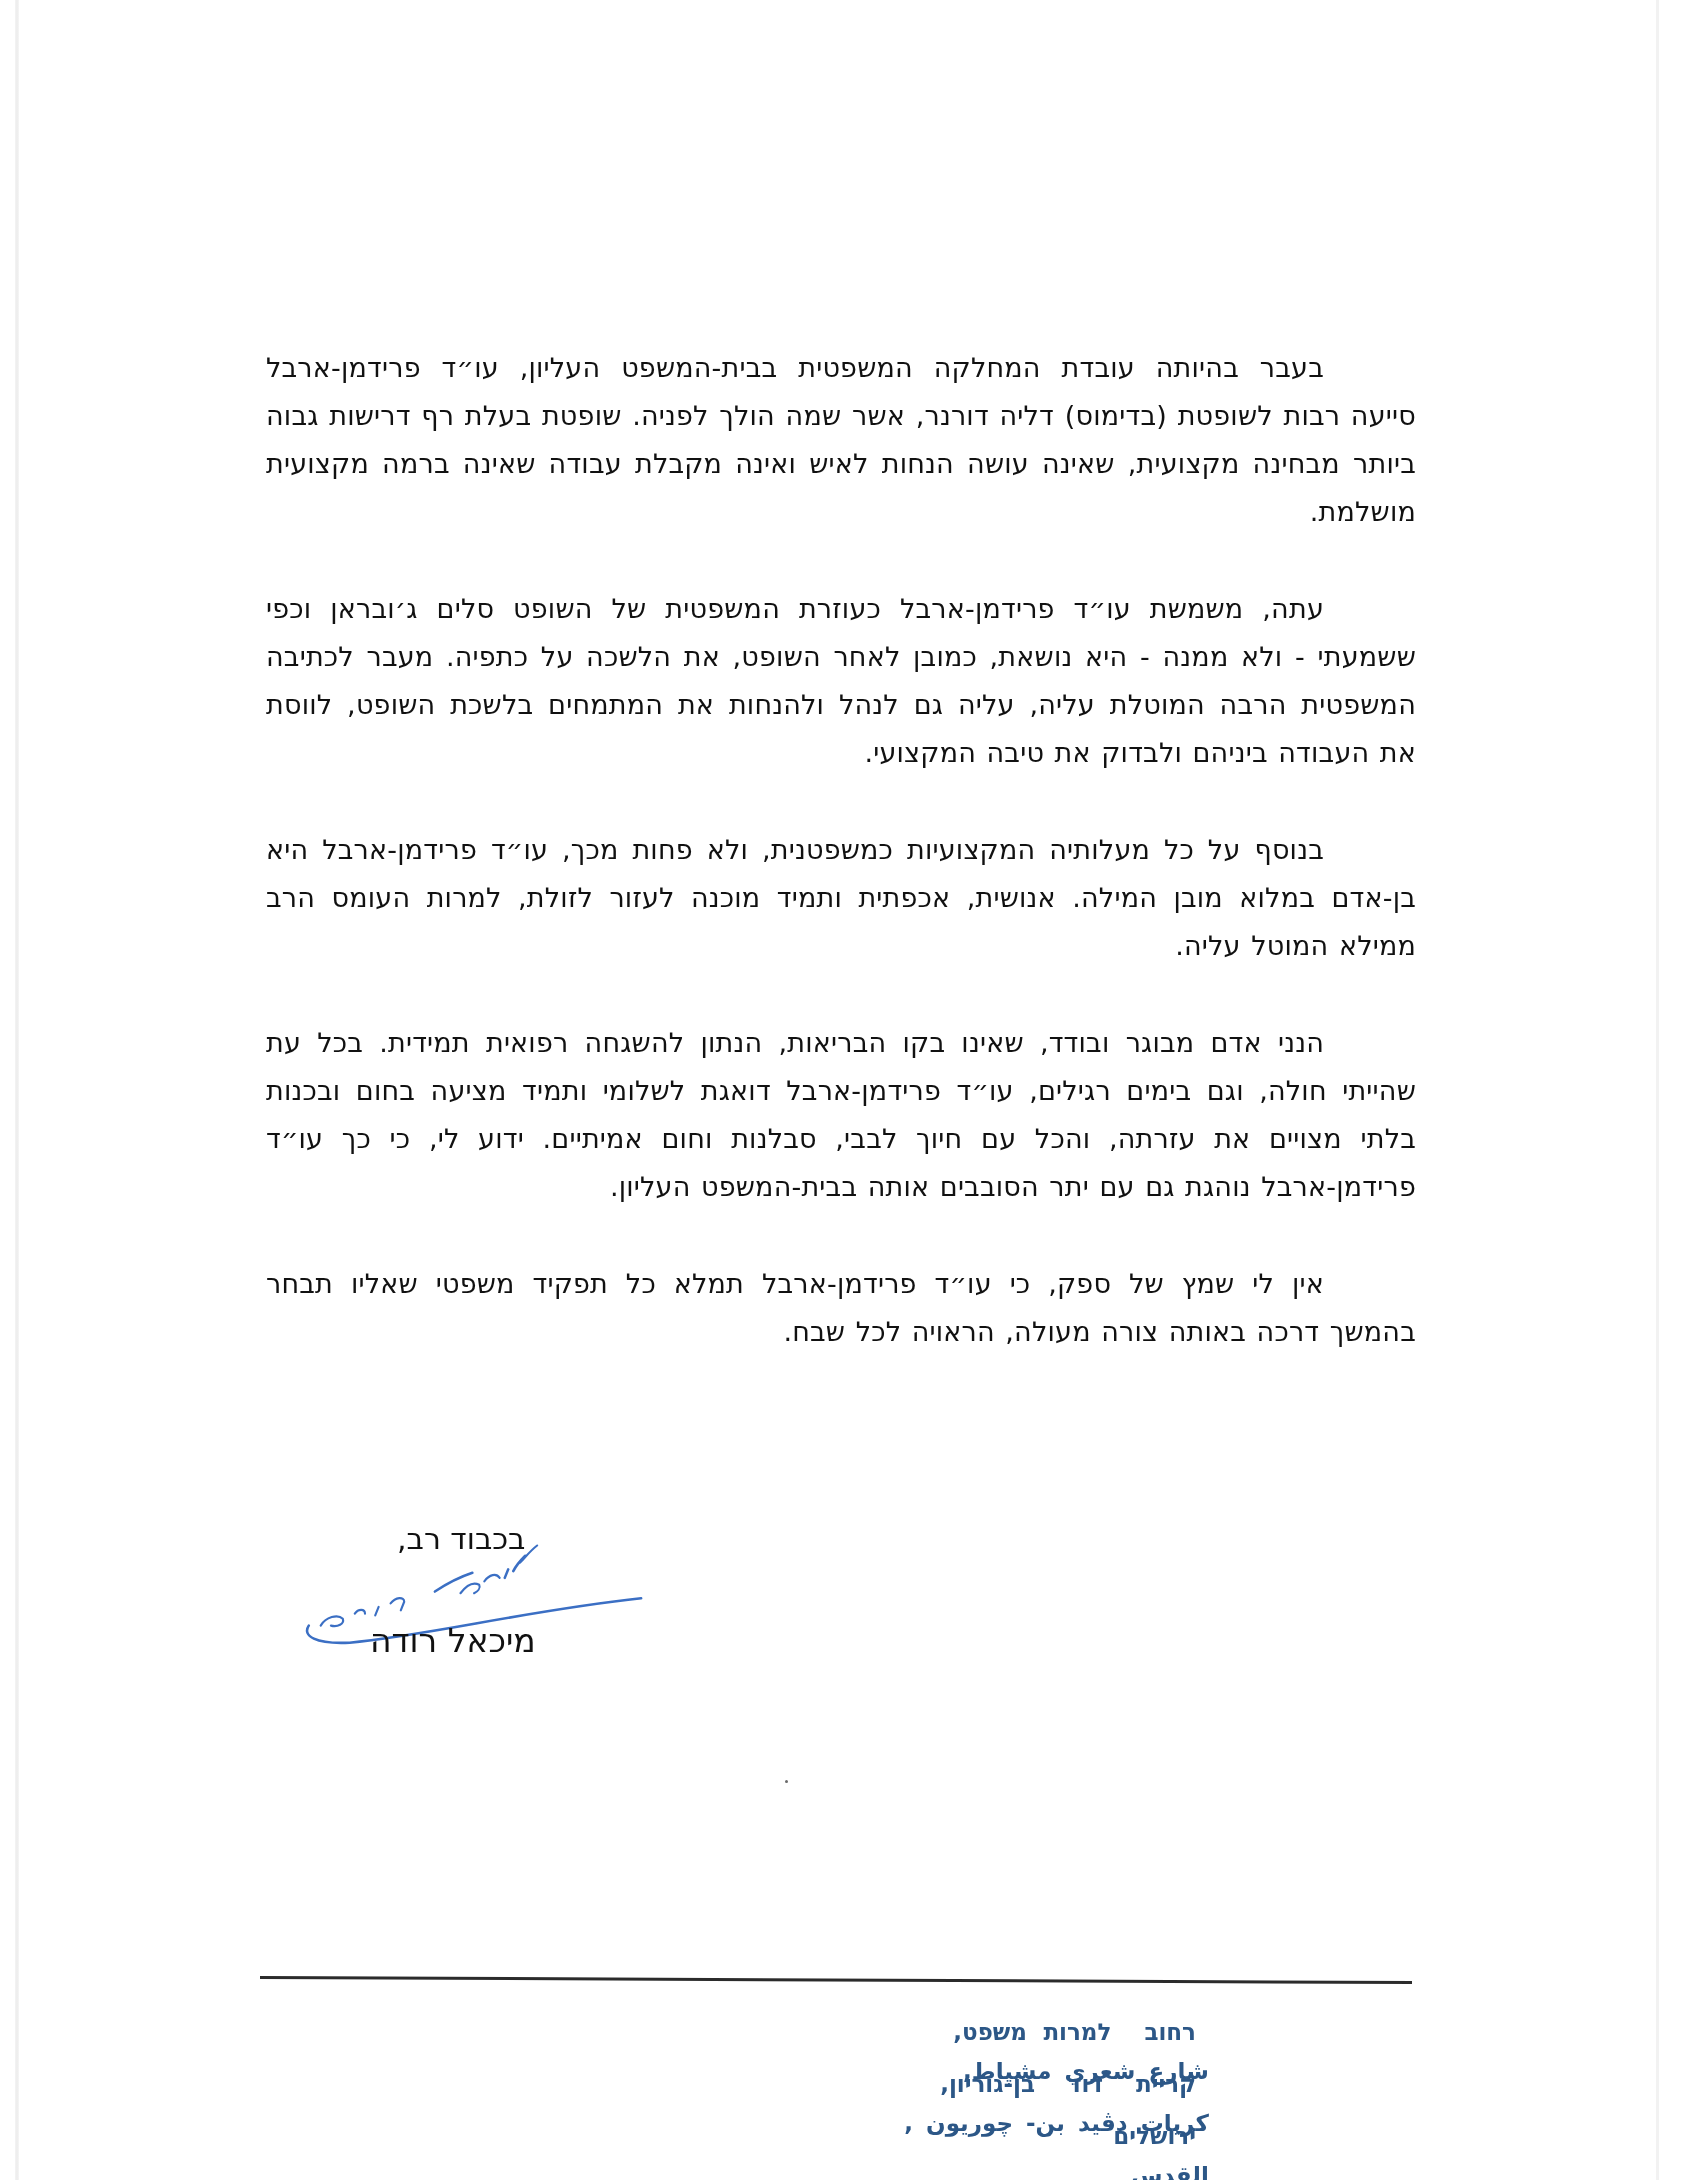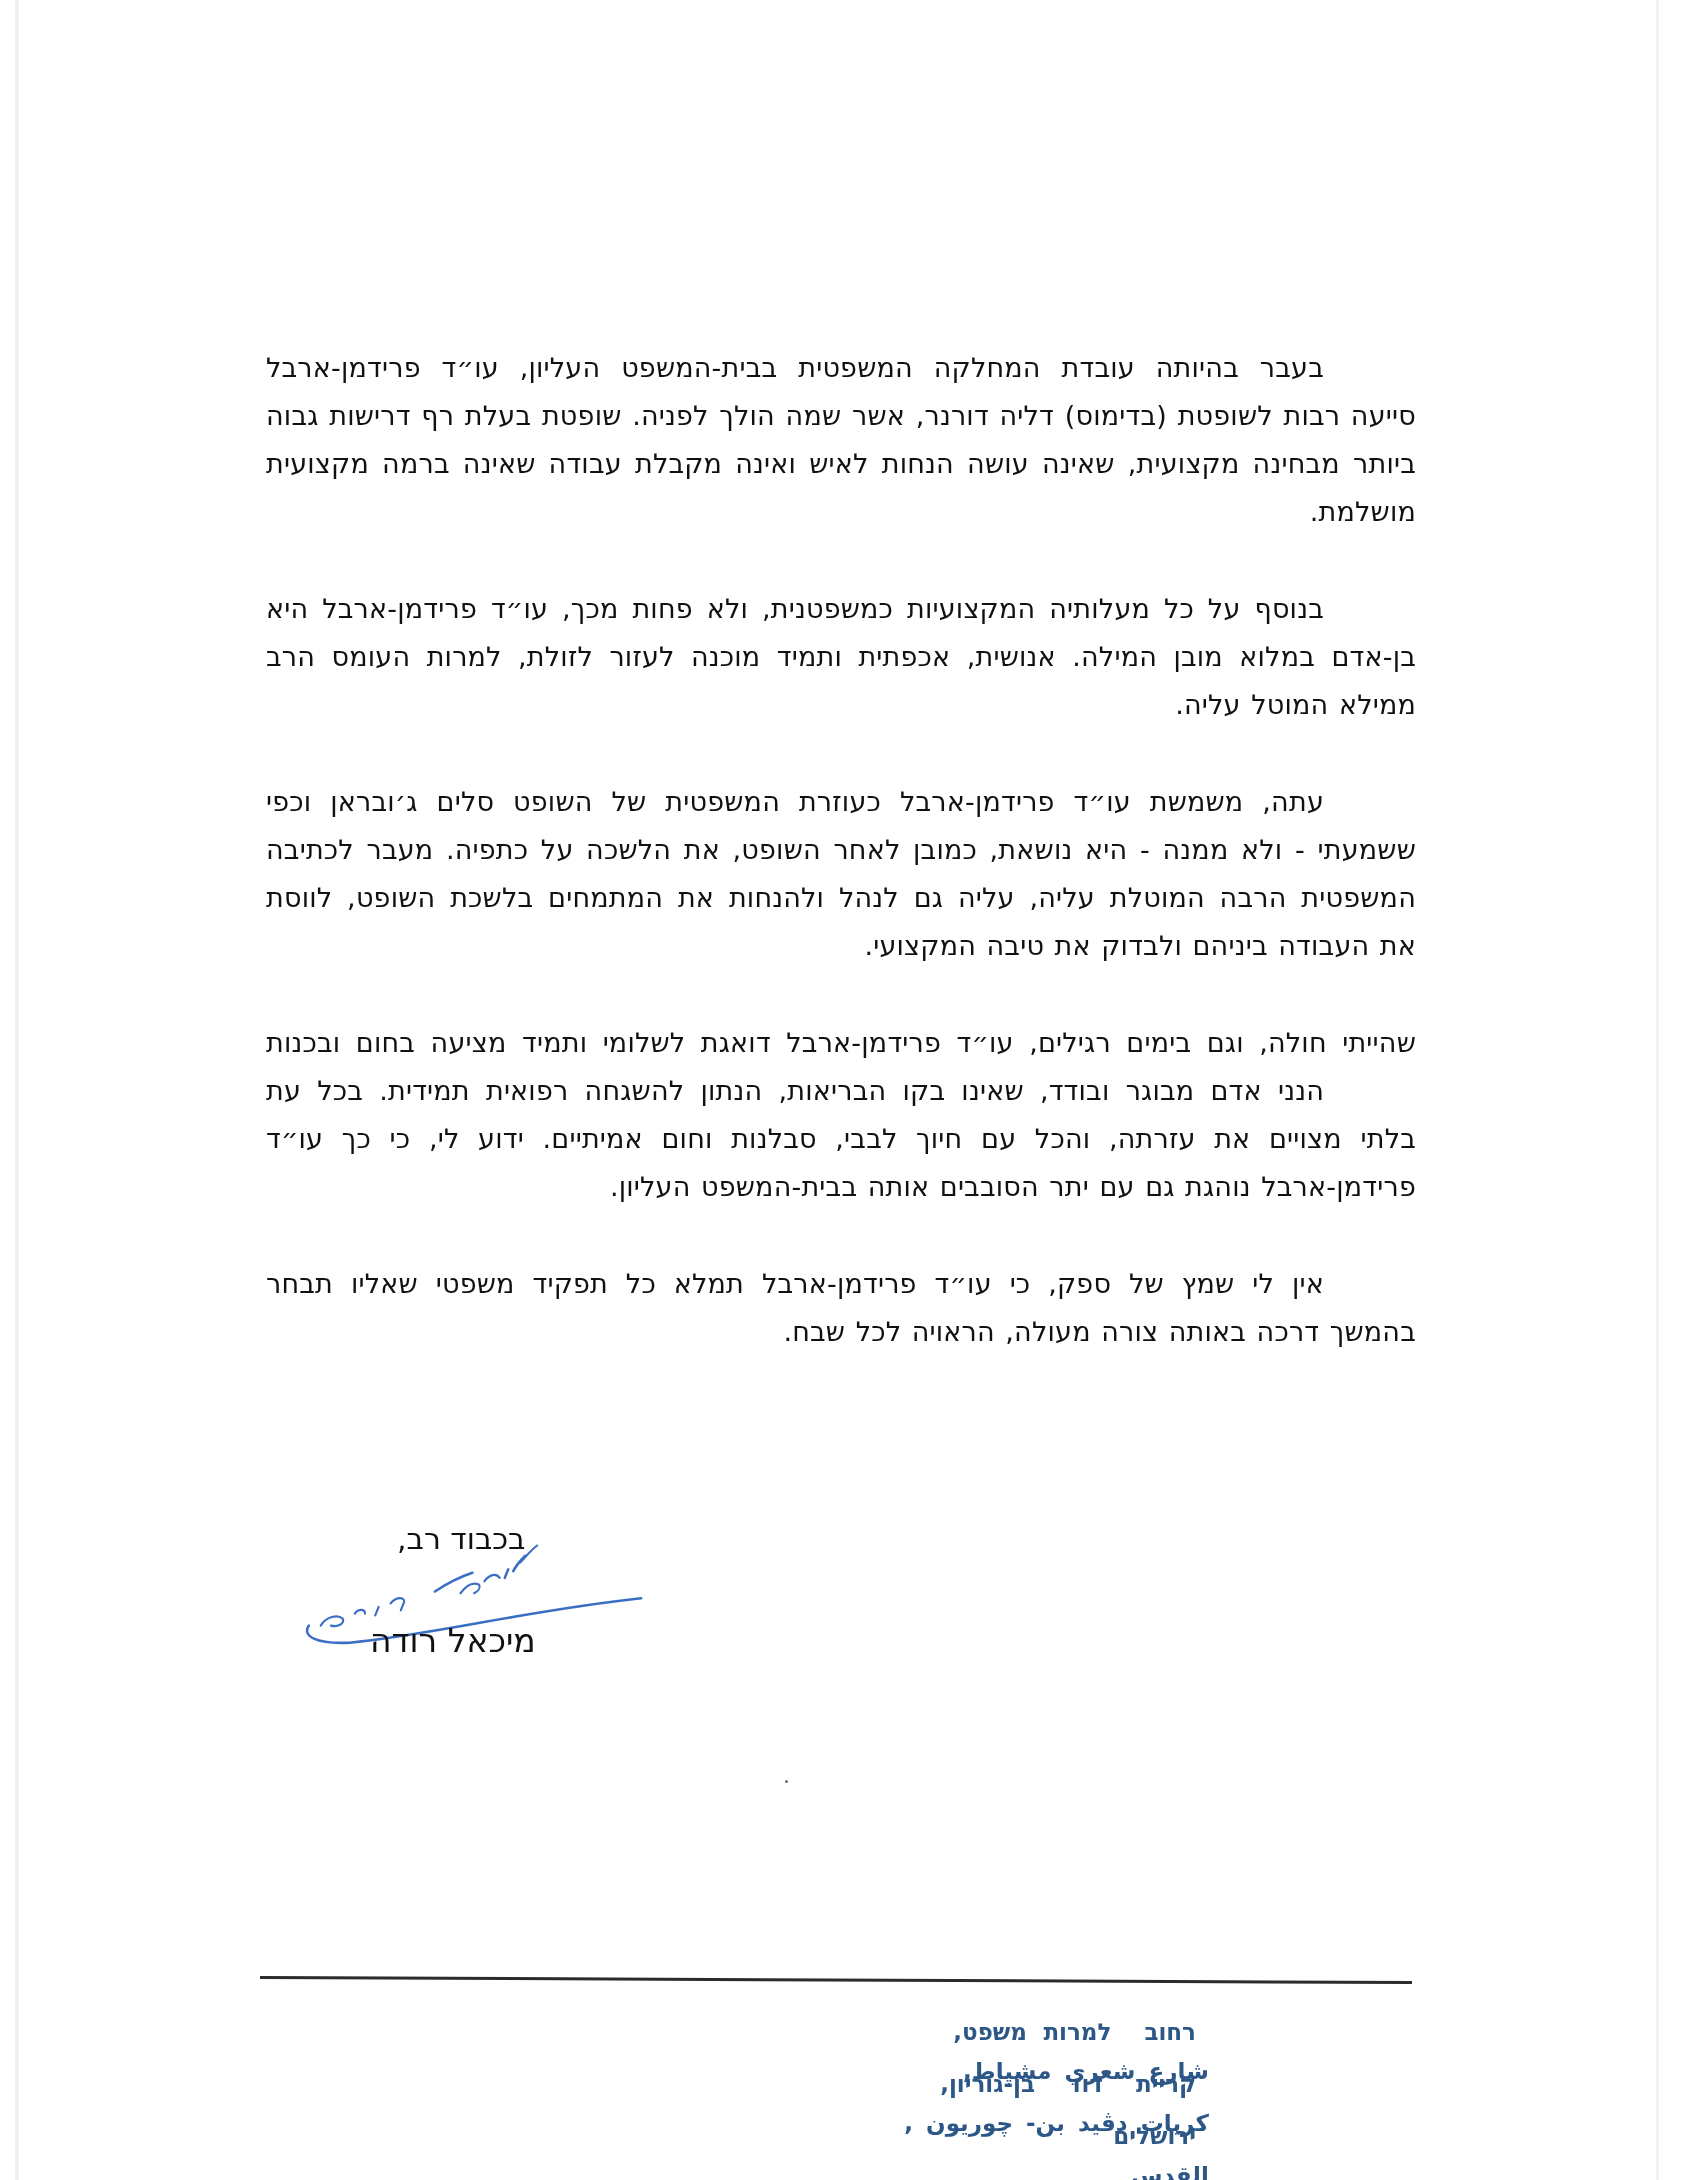--- a/index.html
+++ b/index.html
@@ -118,33 +118,33 @@
 <div class="page-edge-right"></div>
 
 <main class="letter-body">
   <p class="paragraph" style="text-indent:0">
     <span class="line first">בעבר בהיותה עובדת המחלקה המשפטית בבית-המשפט העליון, עו״ד פרידמן-ארבל</span>
     <span class="line">סייעה רבות לשופטת (בדימוס) דליה דורנר, אשר שמה הולך לפניה. שופטת בעלת רף דרישות גבוה</span>
     <span class="line">ביותר מבחינה מקצועית, שאינה עושה הנחות לאיש ואינה מקבלת עבודה שאינה ברמה מקצועית</span>
     <span class="line last">מושלמת.</span>
   </p>
   <p class="paragraph" style="text-indent:0">
-    <span class="line first">בנוסף על כל מעלותיה המקצועיות כמשפטנית, ולא פחות מכך, עו״ד פרידמן-ארבל היא</span>
-    <span class="line">בן-אדם במלוא מובן המילה. אנושית, אכפתית ותמיד מוכנה לעזור לזולת, למרות העומס הרב</span>
-    <span class="line last">ממילא המוטל עליה.</span>
-  </p>
-  <p class="paragraph" style="text-indent:0">
     <span class="line first">עתה, משמשת עו״ד פרידמן-ארבל כעוזרת המשפטית של השופט סלים ג׳ובראן וכפי</span>
     <span class="line">ששמעתי - ולא ממנה - היא נושאת, כמובן לאחר השופט, את הלשכה על כתפיה. מעבר לכתיבה</span>
     <span class="line">המשפטית הרבה המוטלת עליה, עליה גם לנהל ולהנחות את המתמחים בלשכת השופט, לווסת</span>
     <span class="line last">את העבודה ביניהם ולבדוק את טיבה המקצועי.</span>
   </p>
   <p class="paragraph" style="text-indent:0">
+    <span class="line first">בנוסף על כל מעלותיה המקצועיות כמשפטנית, ולא פחות מכך, עו״ד פרידמן-ארבל היא</span>
+    <span class="line">בן-אדם במלוא מובן המילה. אנושית, אכפתית ותמיד מוכנה לעזור לזולת, למרות העומס הרב</span>
+    <span class="line last">ממילא המוטל עליה.</span>
+  </p>
+  <p class="paragraph" style="text-indent:0">
+    <span class="line first">הנני אדם מבוגר ובודד, שאינו בקו הבריאות, הנתון להשגחה רפואית תמידית. בכל עת</span>
     <span class="line">שהייתי חולה, וגם בימים רגילים, עו״ד פרידמן-ארבל דואגת לשלומי ותמיד מציעה בחום ובכנות</span>
-    <span class="line first">הנני אדם מבוגר ובודד, שאינו בקו הבריאות, הנתון להשגחה רפואית תמידית. בכל עת</span>
     <span class="line">בלתי מצויים את עזרתה, והכל עם חיוך לבבי, סבלנות וחום אמיתיים. ידוע לי, כי כך עו״ד</span>
     <span class="line last">פרידמן-ארבל נוהגת גם עם יתר הסובבים אותה בבית-המשפט העליון.</span>
   </p>
   <p class="paragraph" style="text-indent:0">
     <span class="line first">אין לי שמץ של ספק, כי עו״ד פרידמן-ארבל תמלא כל תפקיד משפטי שאליו תבחר</span>
     <span class="line last">בהמשך דרכה באותה צורה מעולה, הראויה לכל שבח.</span>
   </p>
 </main>
 
 <div class="closing-salutation">בכבוד רב,</div>

